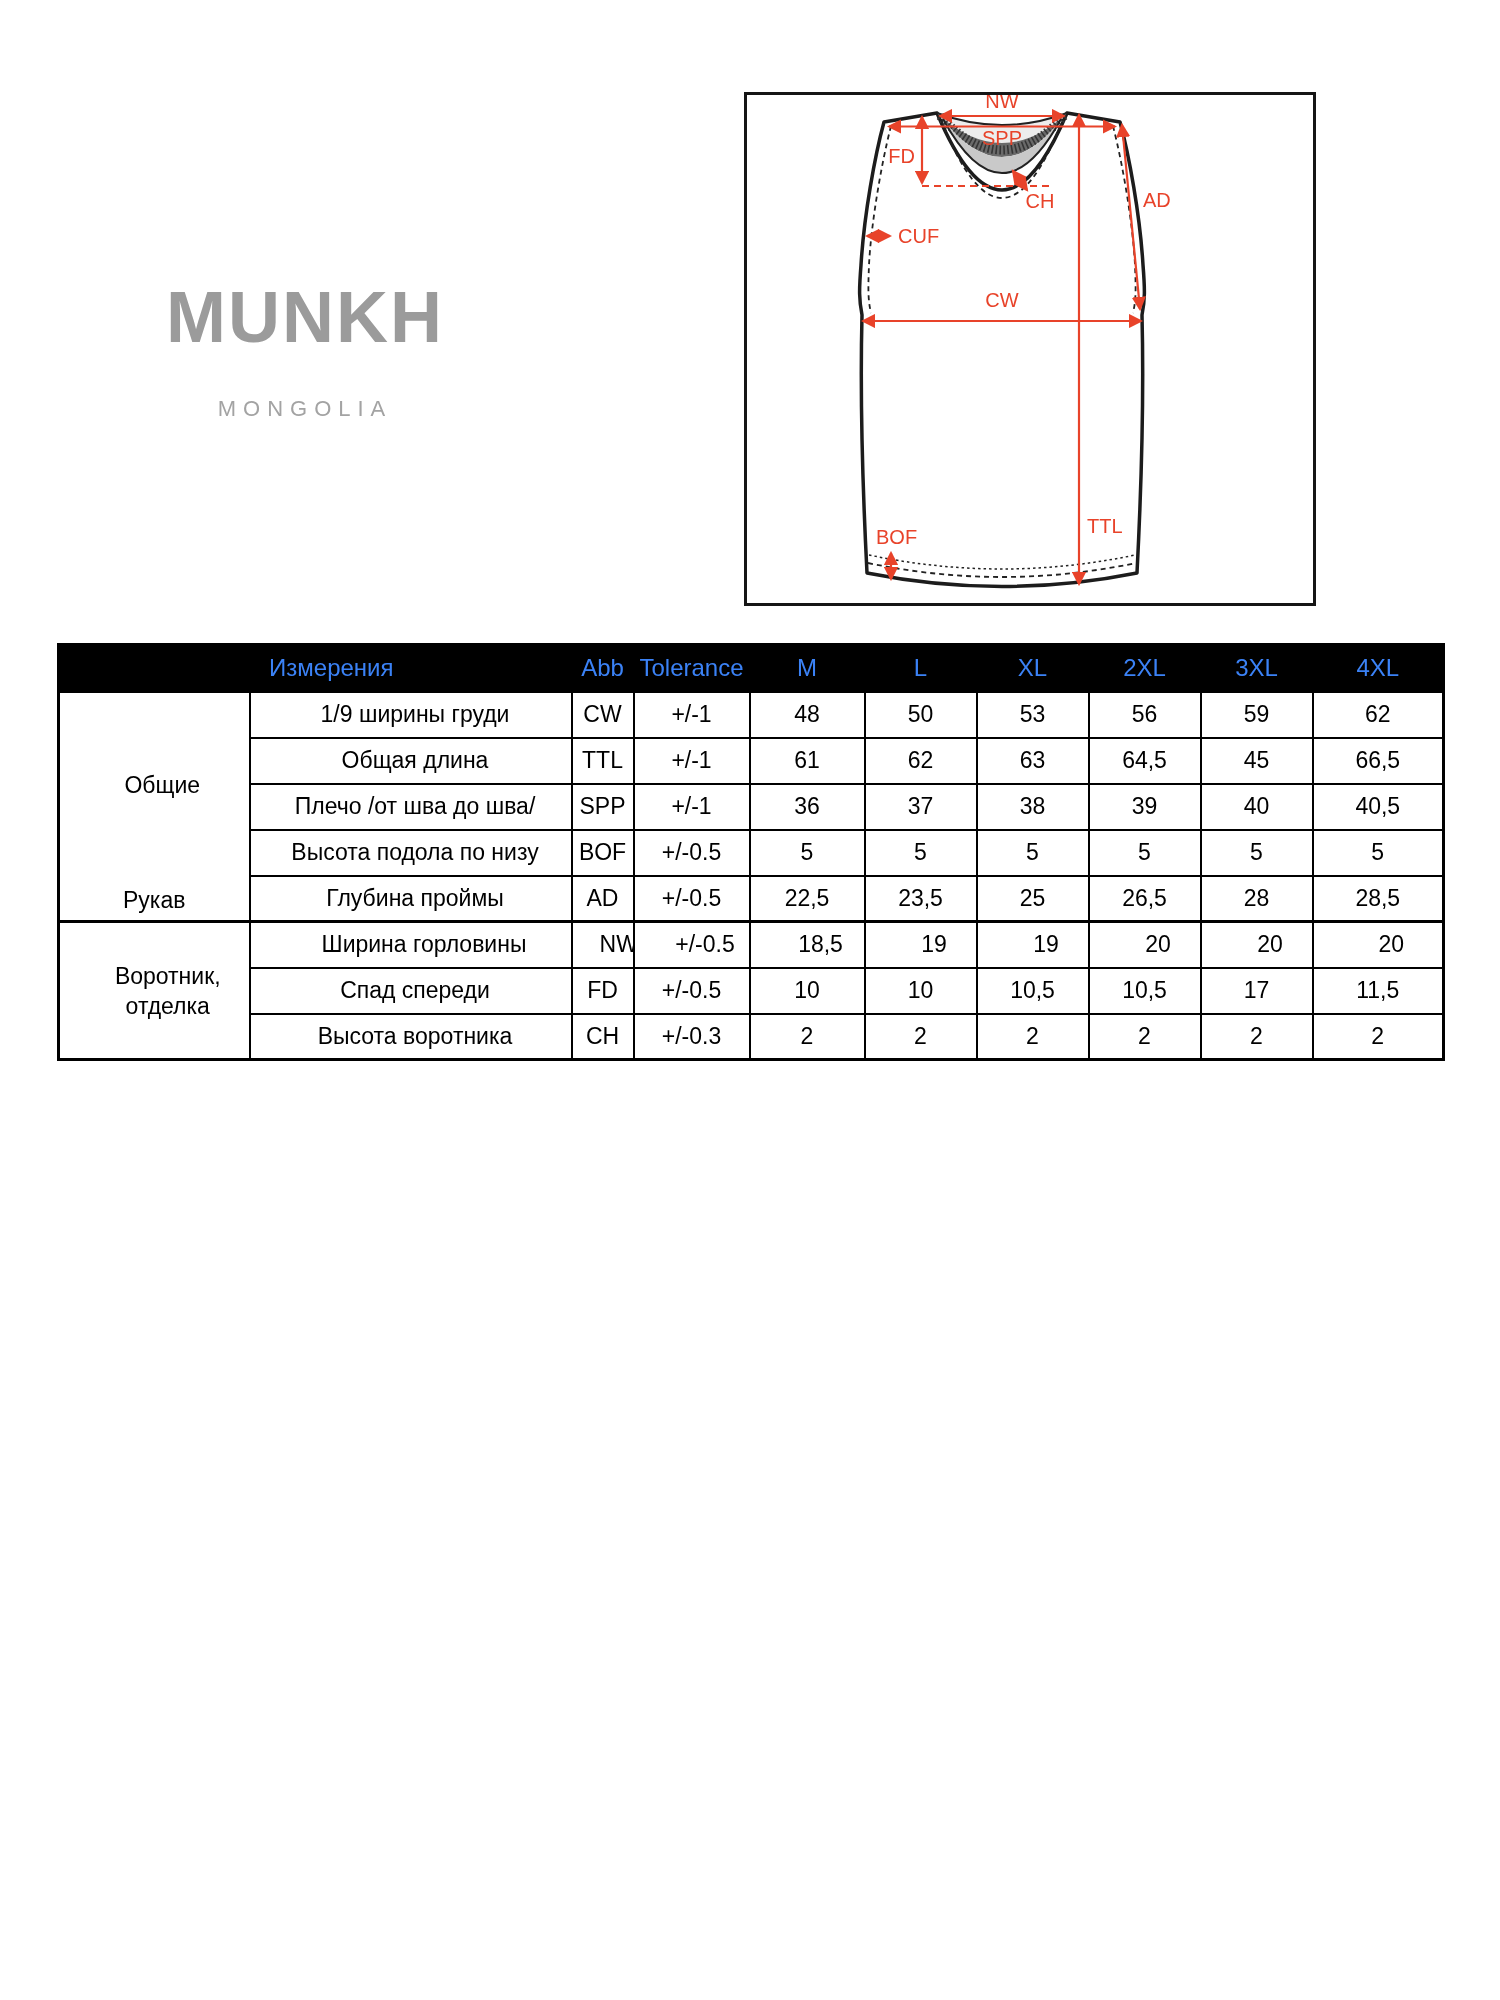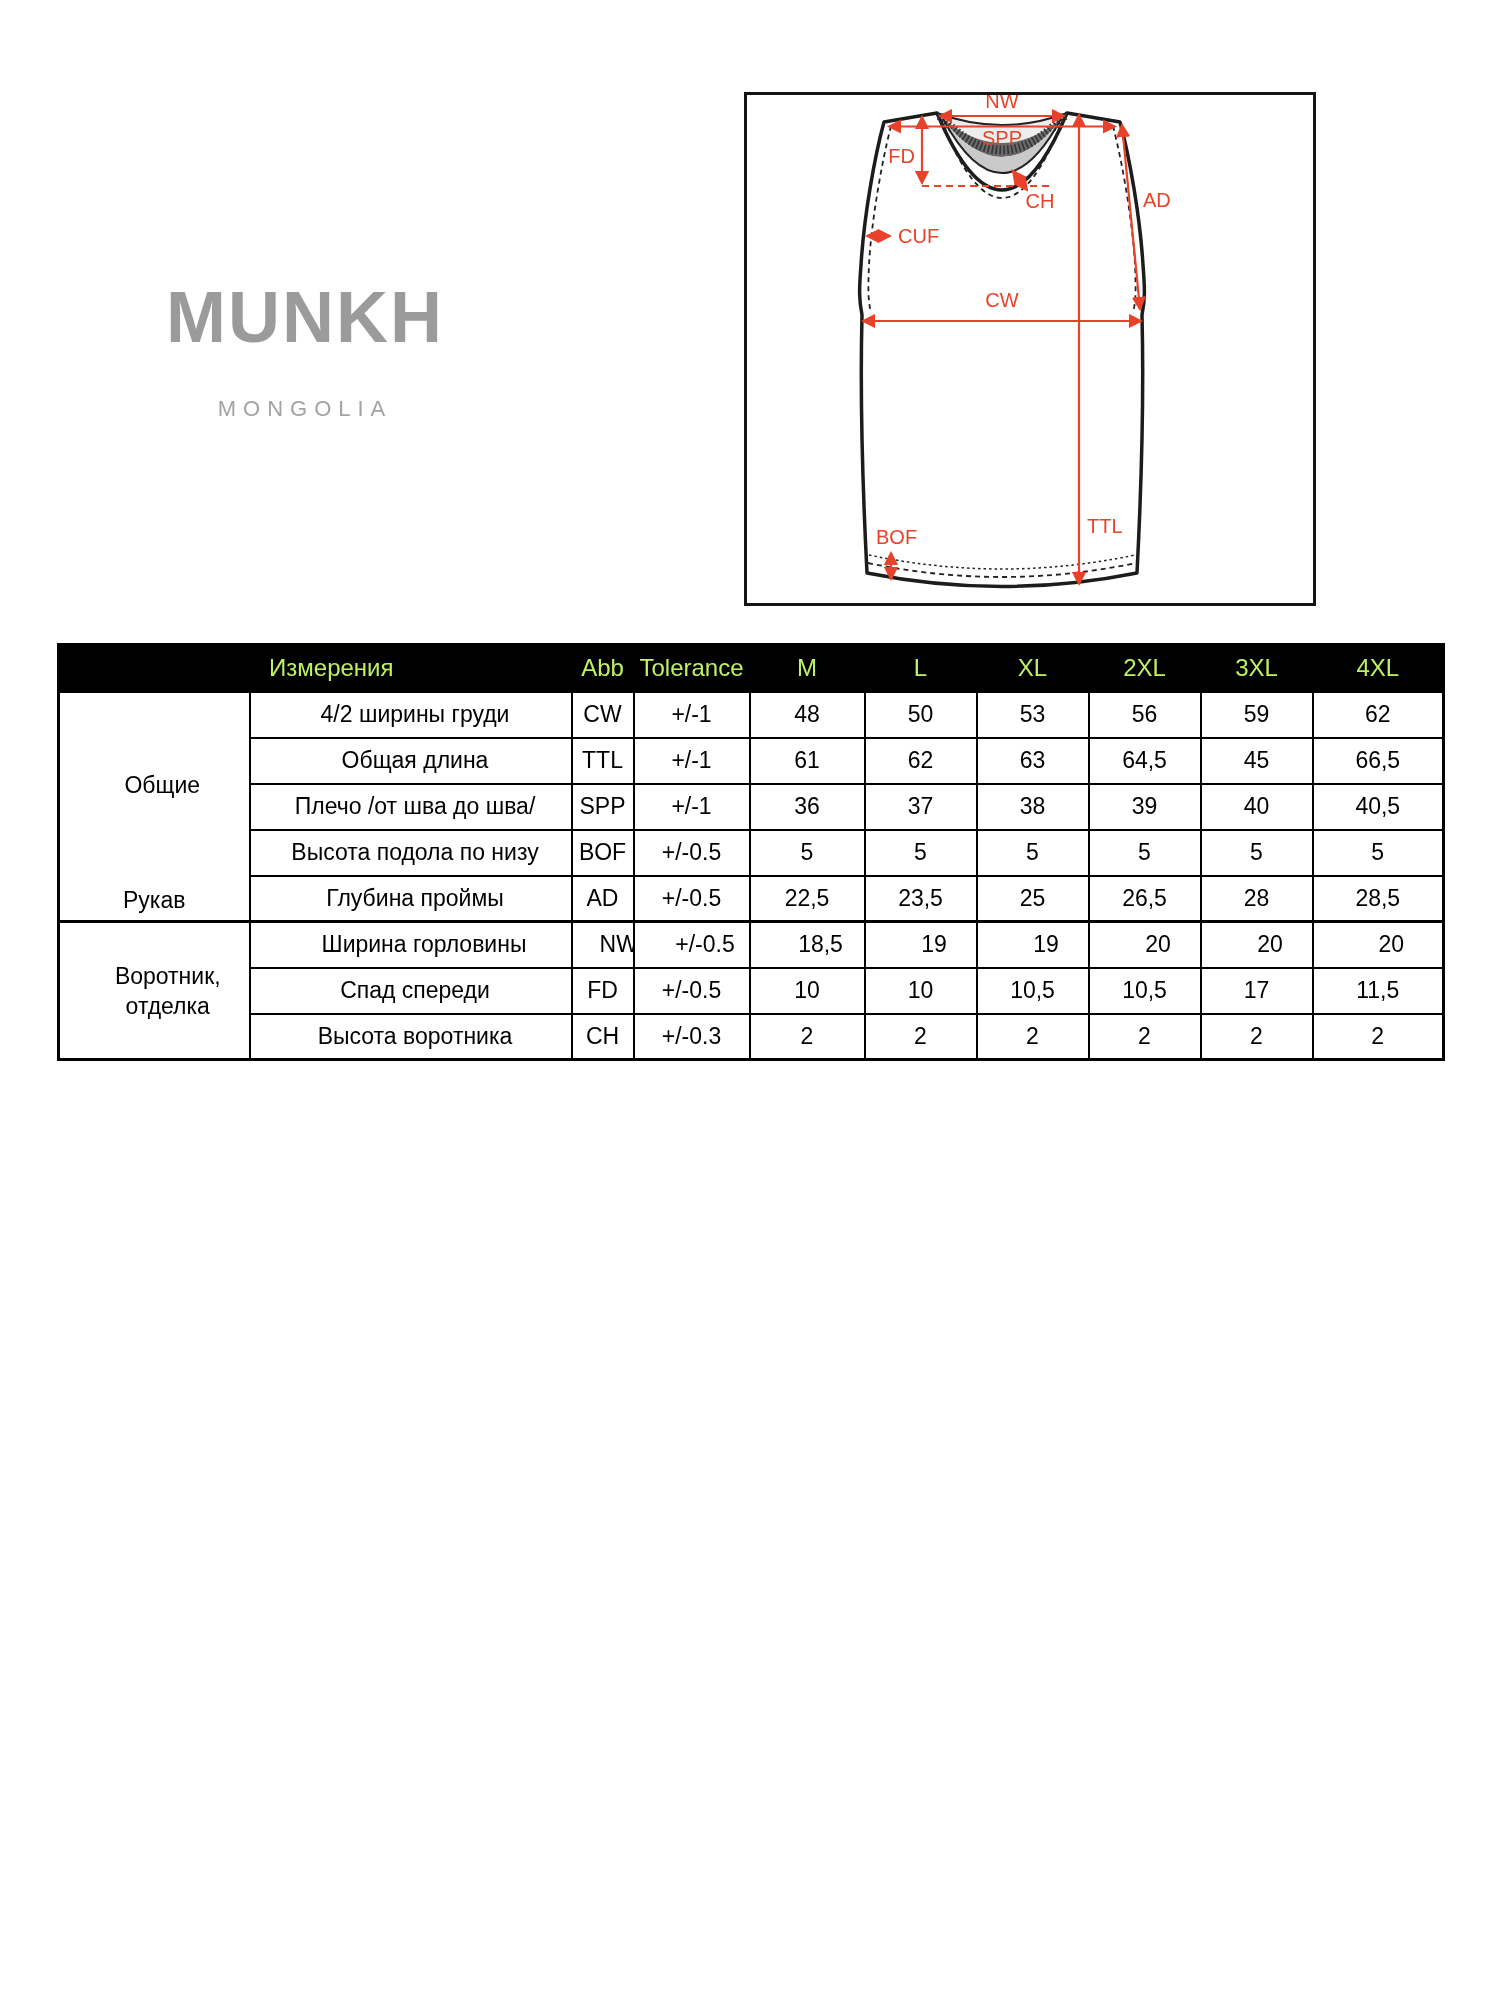--- a/index.html
+++ b/index.html
@@ -20,21 +20,21 @@
   #arrhead path { fill:var(--accent); }
   .outline { fill:#ffffff; stroke:#1c1c1c; stroke-width:3.5; stroke-linejoin:round; }
   .stitch { fill:none; stroke:#222; stroke-width:1.8; stroke-dasharray:5 4; }
   .stitch2 { fill:none; stroke:#222; stroke-width:1.5; stroke-dasharray:2.5 3; }
   .thin { fill:none; stroke:#222; stroke-width:2; }
 
   
   table.size { position:absolute; left:57px; top:643px; width:1385px; border-collapse:collapse; table-layout:fixed; font-size:23px; color:#000; }
   table.size { border:3px solid #000; }
   table.size th, table.size td { border:2px solid #000; height:46px; text-align:center; vertical-align:middle; font-weight:400; overflow:hidden; white-space:nowrap; }
-  table.size thead th { background:#000; color:#bef264; font-size:24px; height:47px; border-bottom:3px solid #000; }
+  table.size thead th { background:#000; color:#3b82f6; font-size:24px; height:47px; border-bottom:3px solid #000; }
   th.h-meas { text-align:left; padding-left:32px; }
   td.name { text-align:left; padding-left:9px; }
   td.g1 { position:relative; }
   td.g1 span { position:absolute; left:0; width:100%; text-align:center; line-height:28px; }
   td.g1 .gl1 { top:78px;padding-left:16px; }
   td.g1 .gl2 { top:193px; }
   td.g2 div { line-height:30px; }
   tr.sep td { border-top:3px solid #000;padding-left:27px; }
 </style>
 </head>
@@ -129,21 +129,21 @@
         <th>3XL</th>
         <th>4XL</th>
       </tr>
     </thead>
     <tbody>
       <tr>
         <td class="g1" rowspan="5">
           <span class="gl1">Общие</span>
           <span class="gl2">Рукав</span>
         </td>
-        <td class="name">4/2 ширины груди</td>
+        <td class="name">1/9 ширины груди</td>
         <td>CW</td>
         <td>+/-1</td>
         <td>48</td>
         <td>50</td>
         <td>53</td>
         <td>56</td>
         <td>59</td>
         <td>62</td>
       </tr>
       <tr>

